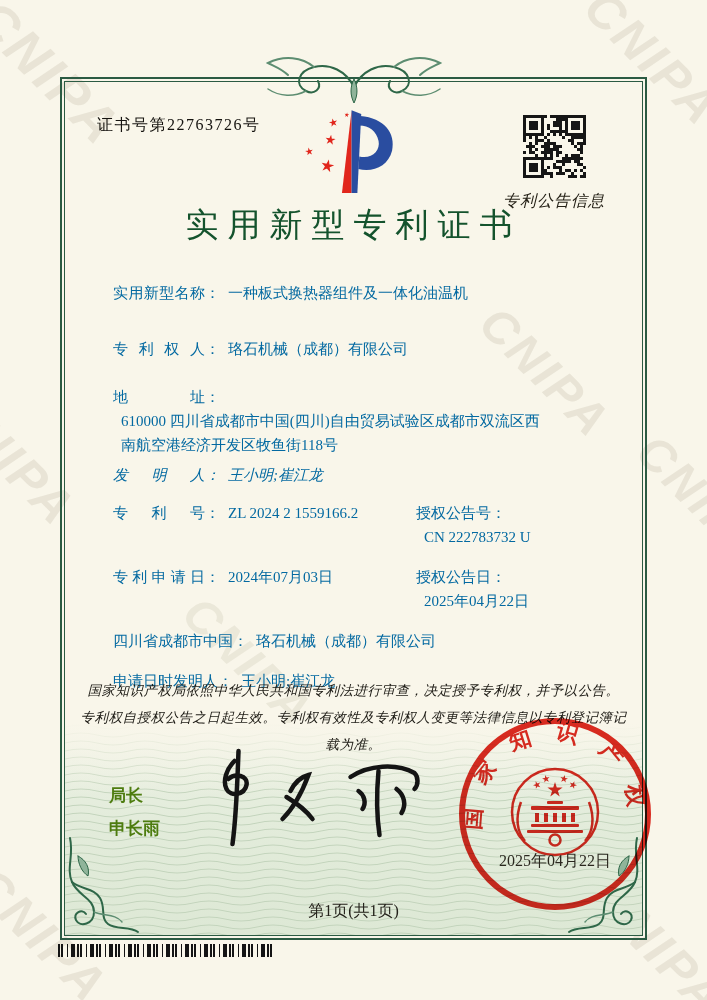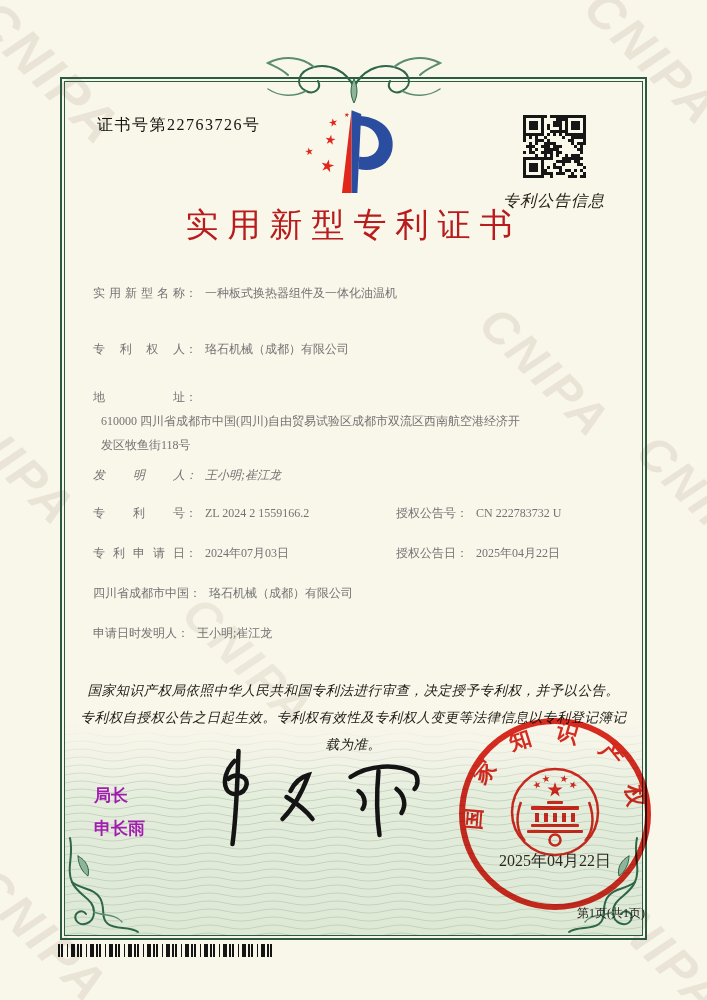--- a/index.html
+++ b/index.html
@@ -31,46 +31,46 @@
   .band{position:absolute;left:3px;right:3px;bottom:3px;height:212px;overflow:hidden;
         background:linear-gradient(to bottom,#eef2e6 0,#e3ecdb 45%,#dde8d5 100%);}
   .band .fade{position:absolute;left:0;right:0;top:0;height:72px;
         background:linear-gradient(to bottom,#f9f6ea 0,rgba(249,246,234,0) 100%);}
 
   .cert-no{position:absolute;left:35px;top:36px;font-size:16px;color:#15130f;letter-spacing:1.5px;}
   .logo{position:absolute;left:50%;top:28px;transform:translateX(-55%);}
   .qr-wrap{position:absolute;right:40px;top:36px;text-align:center;}
   .qr-caption{margin-top:9px;font-size:16px;color:#242016;font-style:italic;letter-spacing:1px;}
   .title{position:absolute;left:0;right:0;top:124px;margin:0;text-align:center;font-size:33px;
-         font-weight:500;color:#b91c1c;letter-spacing:9px;}
-
-  .fields{position:absolute;left:31px;right:28px;top:202px;font-size:12px;color:#737373;}
+         font-weight:500;color:#14532d;letter-spacing:9px;}
+
+  .fields{position:absolute;left:51px;right:28px;top:202px;font-size:15px;color:#0369a1;}
   .row{line-height:24px;}
   .mb-name{margin-bottom:32px;} .mb-pat{margin-bottom:24px;} .mb-addr{margin-bottom:6px;}
   .mb-inv{margin-bottom:14px;font-style:italic;} .mb-std{margin-bottom:16px;}
   .jlab{display:inline-block;width:92px;text-align:justify;text-align-last:justify;vertical-align:top;}
   .wlab{display:inline-block;vertical-align:top;}
   .colon{display:inline-block;vertical-align:top;}
   .val{margin-left:8px;display:inline-block;vertical-align:top;}
   .val-addr{width:420px;}
   .cols{display:flex;}
   .cell1{width:303px;flex:none;}
   .cell2{flex:1;}
 
   .legal{position:absolute;left:12px;right:12px;top:598px;text-align:center;font-size:13.5px;
          font-style:italic;color:#1c1a14;letter-spacing:0.5px;}
   .legal p{margin:0;line-height:27px;}
 
-  .sig-block{position:absolute;left:32px;top:700px;font-family:Liberation Sans, sans-serif;
-             font-size:17px;font-weight:600;color:#a21caf;line-height:33px;}
+  .sig-block{position:absolute;left:47px;top:700px;font-family:Liberation Sans, sans-serif;
+             font-size:17px;font-weight:600;color:#4d7c0f;line-height:33px;}
   .signature{position:absolute;left:118px;top:668px;}
 
   .seal{position:absolute;left:393px;top:635px;opacity:0.95;mix-blend-mode:multiply;}
 
-  .page-num{position:absolute;left:0;right:0;bottom:16px;text-align:right;font-size:12px;color:#23211a;}
+  .page-num{position:absolute;left:0;right:0;bottom:16px;text-align:center;font-size:16px;color:#23211a;}
 
   .barcode{position:absolute;left:58px;top:944px;width:214px;height:13px;
      background-image:repeating-linear-gradient(90deg,#141414 0 2px,transparent 2px 3px,#141414 3px 5px,
        transparent 5px 9px,#141414 9px 10px,transparent 10px 13px,#141414 13px 17px,transparent 17px 19px);}
 </style>
 </head>
 <body>
 
 <div class="page">
 

